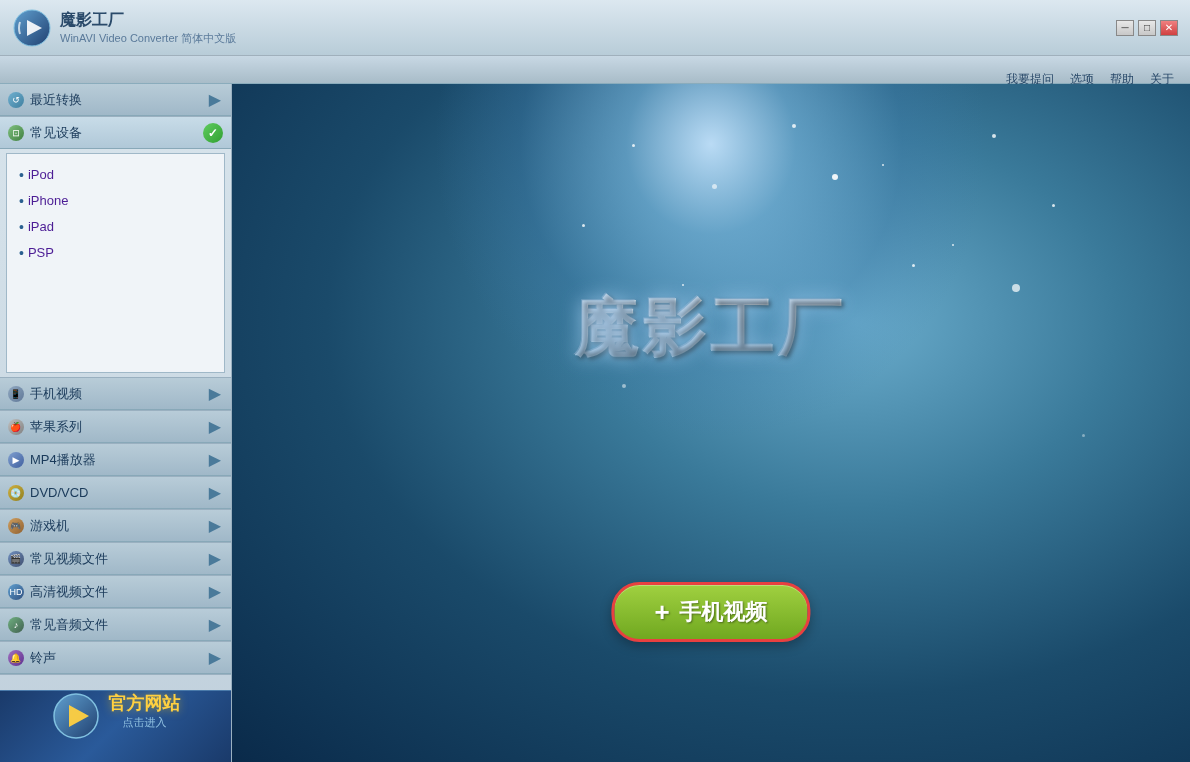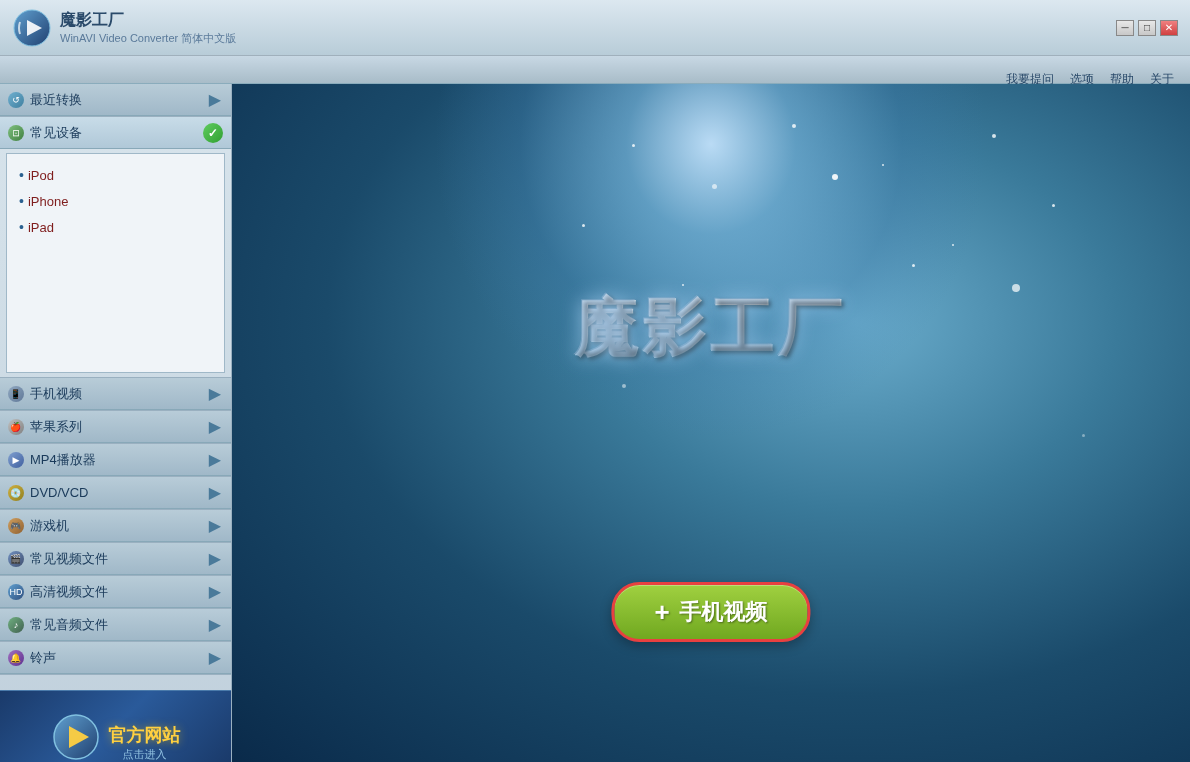--- a/index.html
+++ b/index.html
@@ -130,24 +130,23 @@
     .device-list {
       background: #f0f4f8;
       border: 1px solid #a0b8c8;
       margin: 4px 6px;
       padding: 8px 4px;
       min-height: 220px;
     }
     .device-item {
       padding: 5px 8px;
       font-size: 13px;
-      color: #7f1d1d;
+      color: #4c1d95;
       cursor: pointer;
       display: flex;
-      align-items: center;
       gap: 4px;
     }
     .device-item::before {
       content: "•";
       color: #2a6090;
       font-size: 14px;
     }
 
     
     .content-area {
@@ -226,21 +225,21 @@
       font-weight: bold;
       line-height: 1;
     }
 
     
     .official-banner {
       background: linear-gradient(135deg, #1a3a6a 0%, #2a5a9a 50%, #1a3a6a 100%);
       margin: 4px 0 0 0;
       height: 72px;
       display: flex;
-      align-items: flex-end;
+      align-items: flex-start;
       justify-content: center;
       cursor: pointer;
       position: relative;
       overflow: hidden;
       border-top: 1px solid #4a7aaa;
     }
     .banner-logo {
       width: 50px;
       height: 50px;
       margin-right: 8px;
@@ -359,20 +358,23 @@
       <div class="device-list">
         <div class="device-item">
           <span>iPod</span>
         </div>
         <div class="device-item">
           <span>iPhone</span>
         </div>
         <div class="device-item">
           <span>iPad</span>
         </div>
+        <div class="device-item">
+          <span>PSP</span>
+        </div>
       </div>
     </div>
 
     <div class="sidebar-section">
       <div class="sidebar-header">
         <div class="sidebar-header-left">
           <div class="icon-circle icon-phone">📱</div>
           <span>手机视频</span>
         </div>
         <div class="chevron-icon">▶</div>

